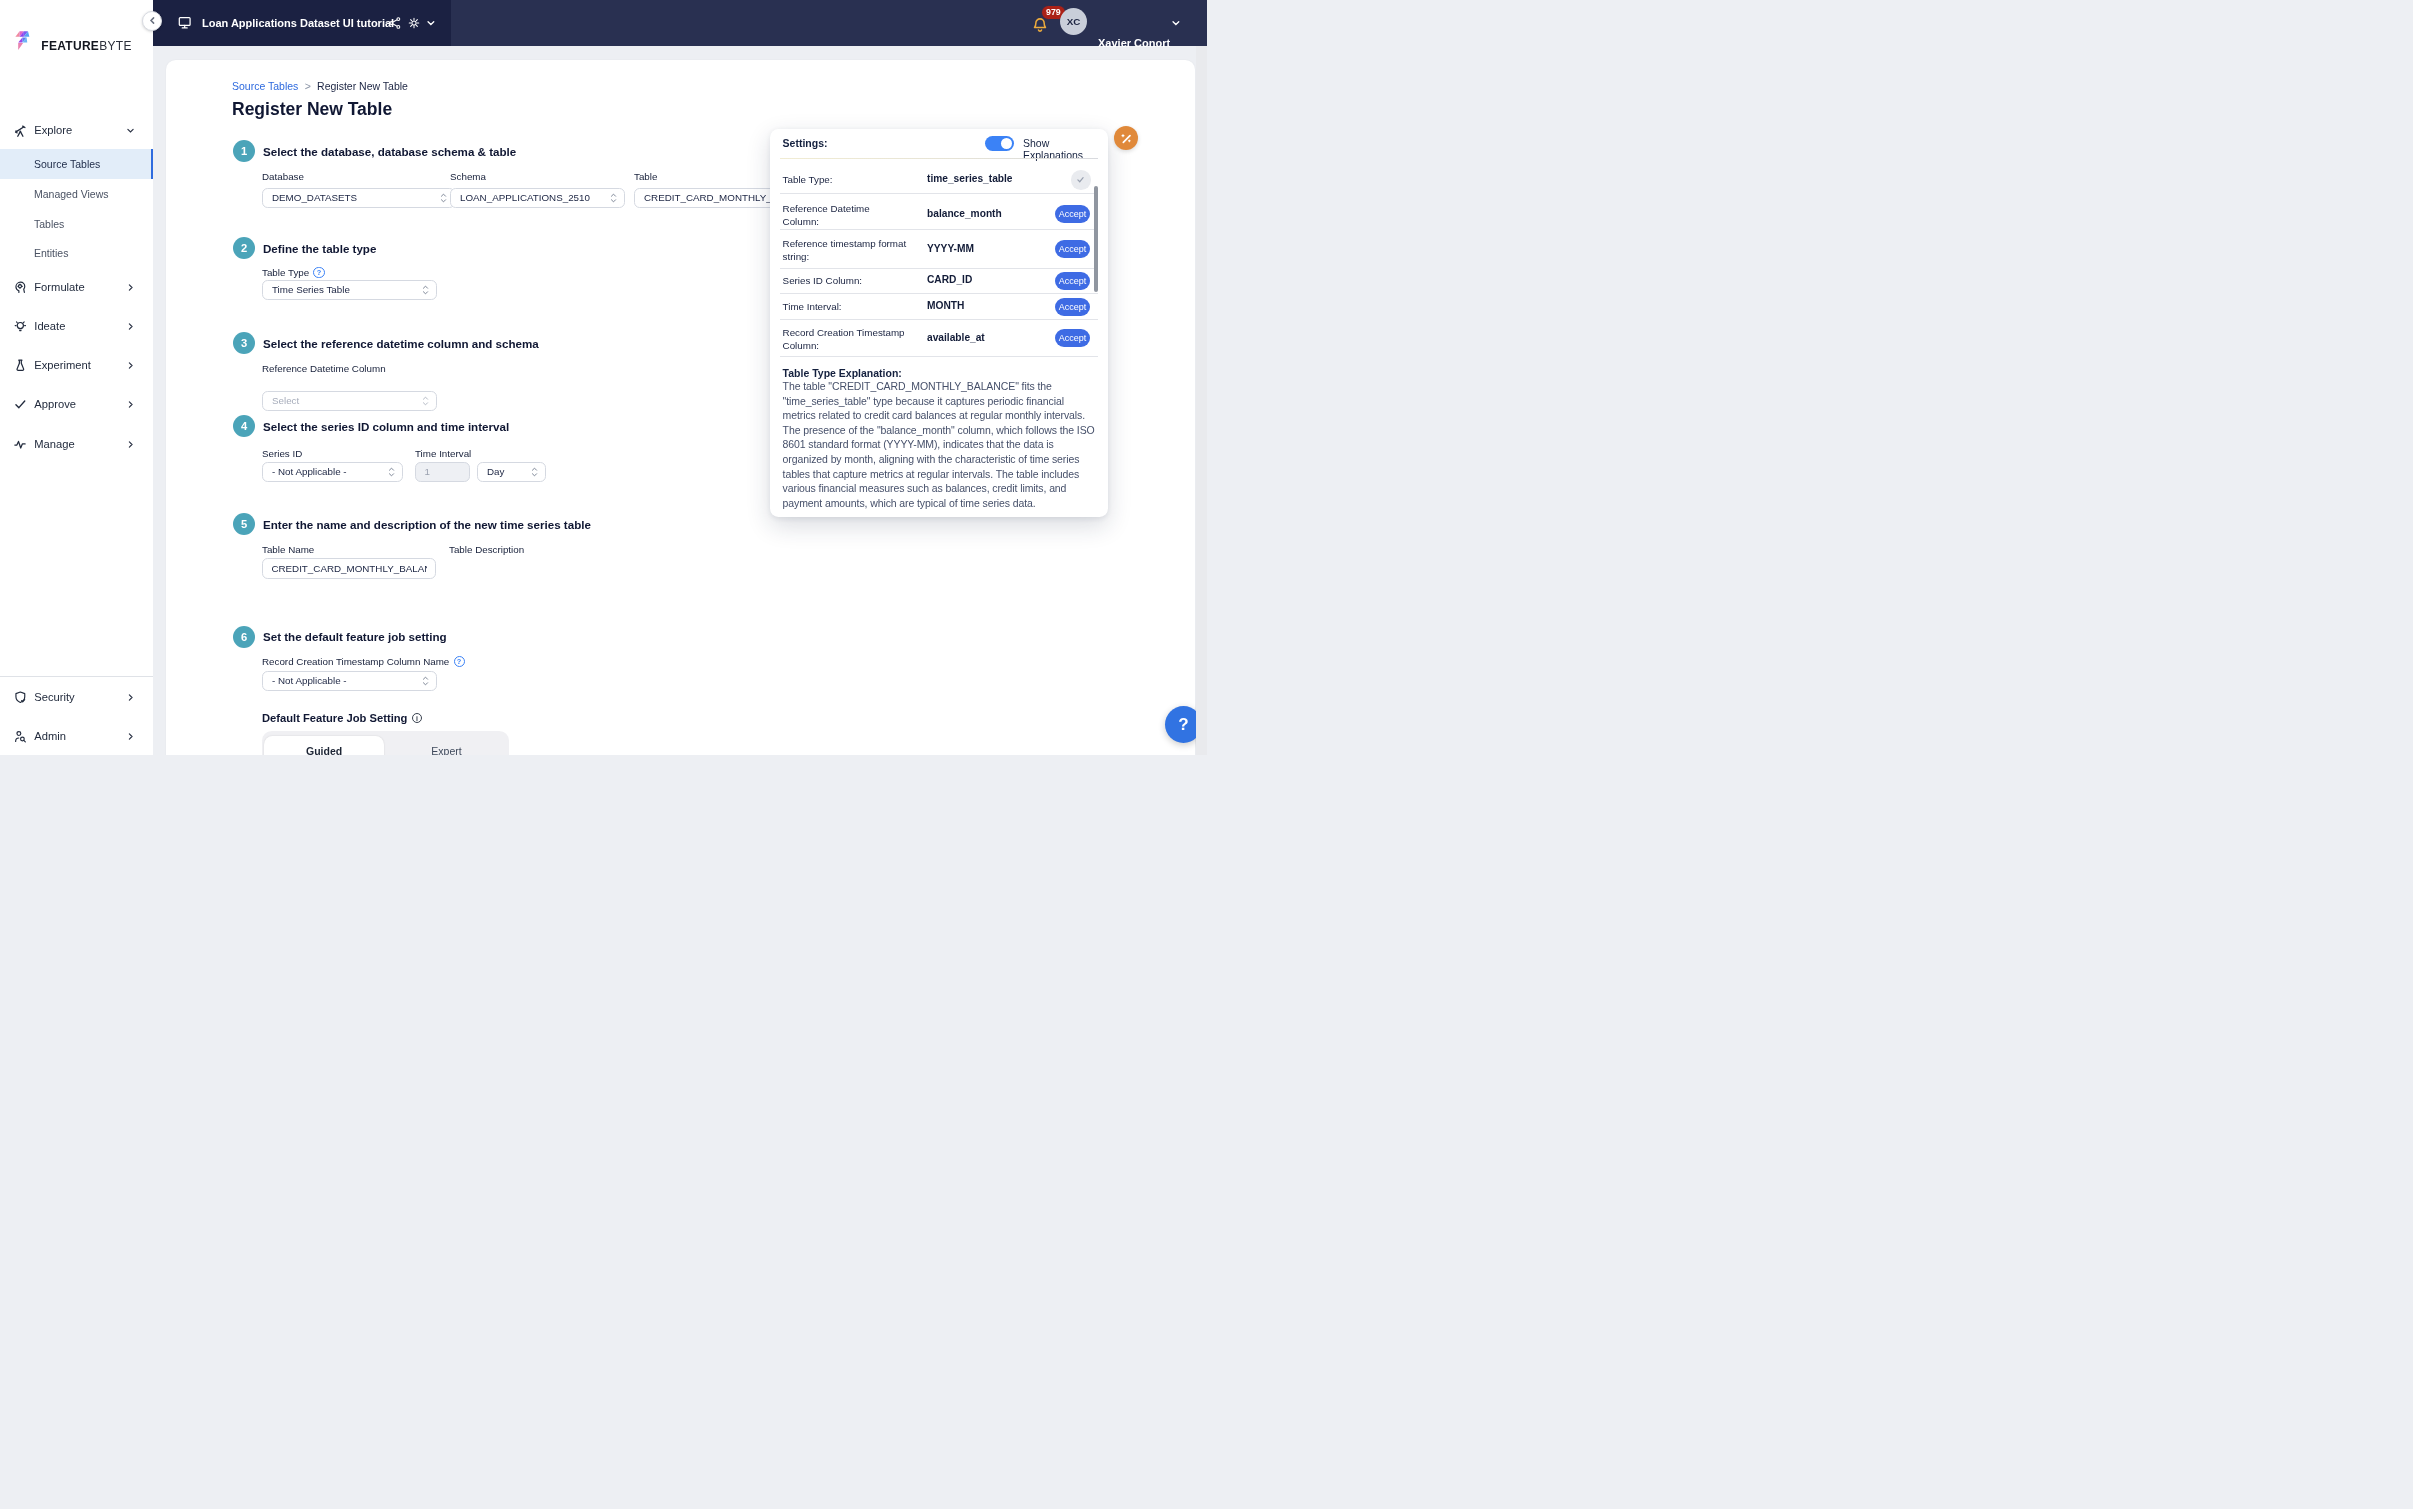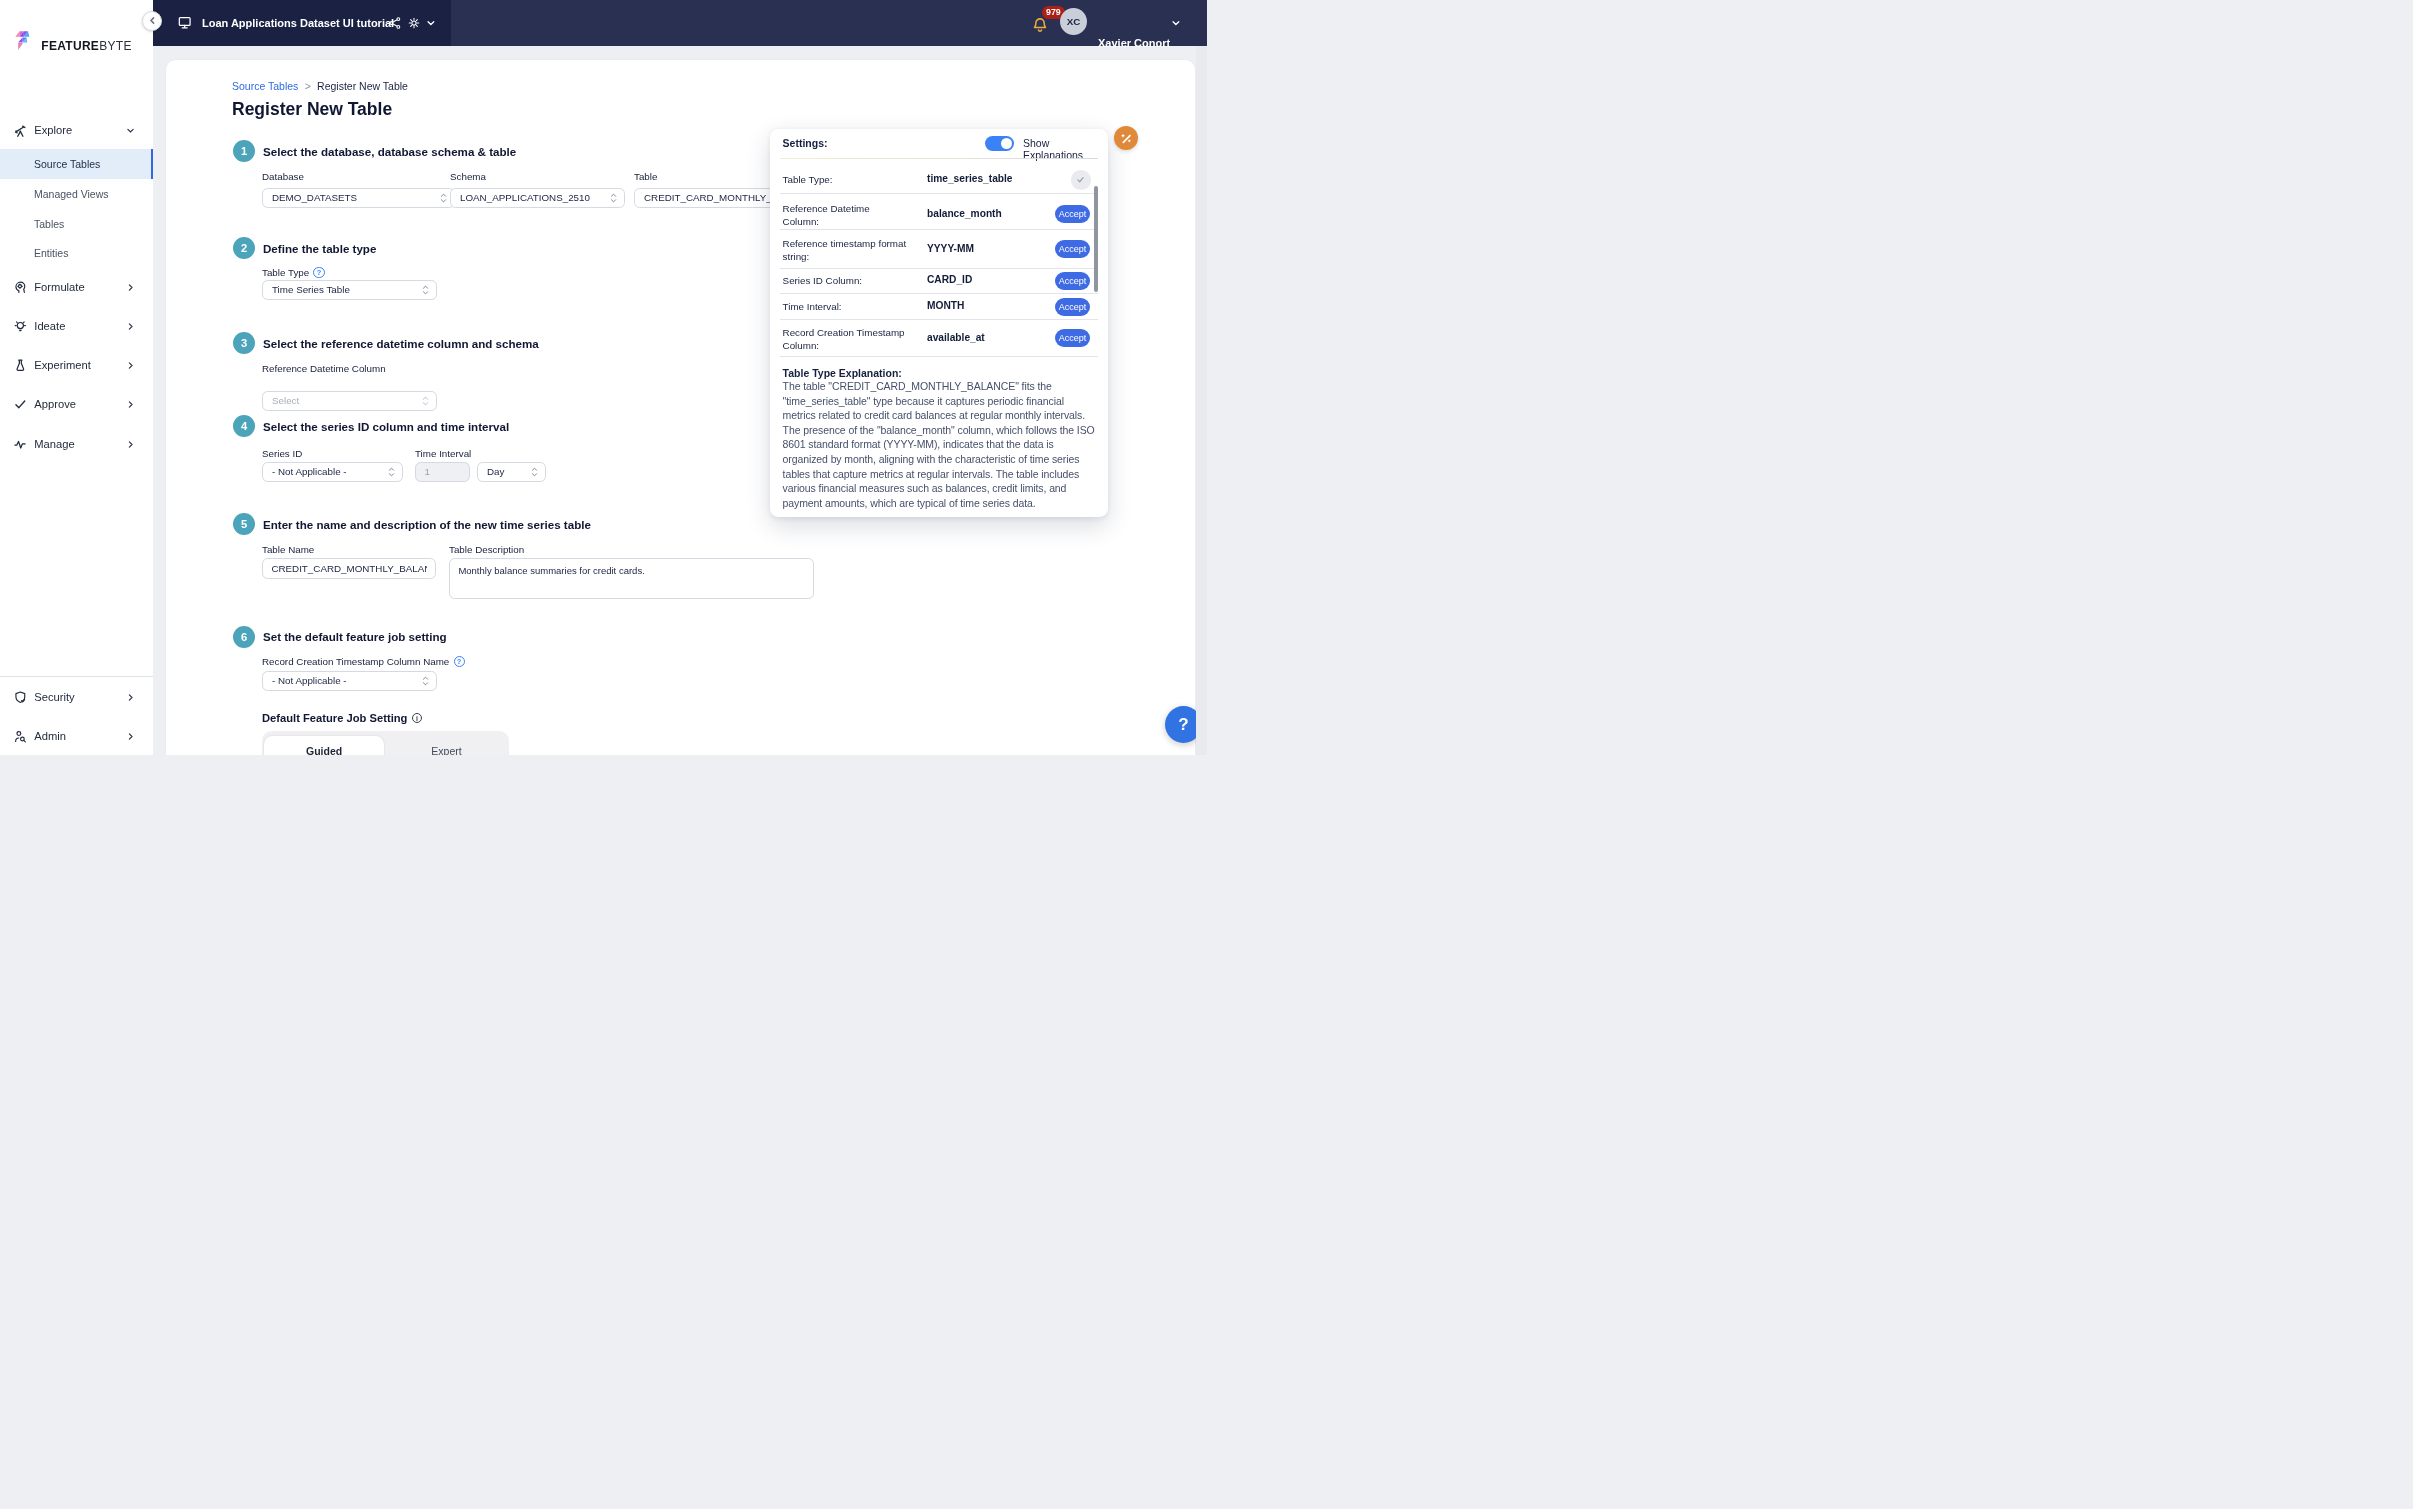--- a/index.html
+++ b/index.html
@@ -415,21 +415,20 @@
             <path d="M2 11 L5 14 L8 11"></path>
           </svg>
         </span>
     </div>
 
     <div class="step-circle" style="left:67px;top:453px">5</div>
     <div class="step-title" style="left:97px;top:458px">Enter the name and description of the new time series table</div>
     <div class="f-label" style="left:96px;top:484px">Table Name</div>
     <input class="tinput" style="left: 96px; top: 498px; width: 174px; height: 21px;" value="CREDIT_CARD_MONTHLY_BALANCE">
     <div class="f-label" style="left:283px;top:484px">Table Description</div>
-    <textarea class="tinput" style="left: 283px; top: 498px; width: 365px; height: 41px; padding-top: 6.3px; resize: none; font-size: 9.5px;">Monthly balance summaries for credit cards.</textarea>
 
     <div class="step-circle" style="left:67px;top:566px">6</div>
     <div class="step-title" style="left:97px;top:570px">Set the default feature job setting</div>
     <div class="f-label" style="left:96px;top:596px">
       <span>Record Creation Timestamp Column Name</span>
       <span class="q-ic">?</span>
     </div>
     <div class="select" style="left:96px;top:611px;width:175px">
       <span class="val">- Not Applicable -</span>
       <span>

